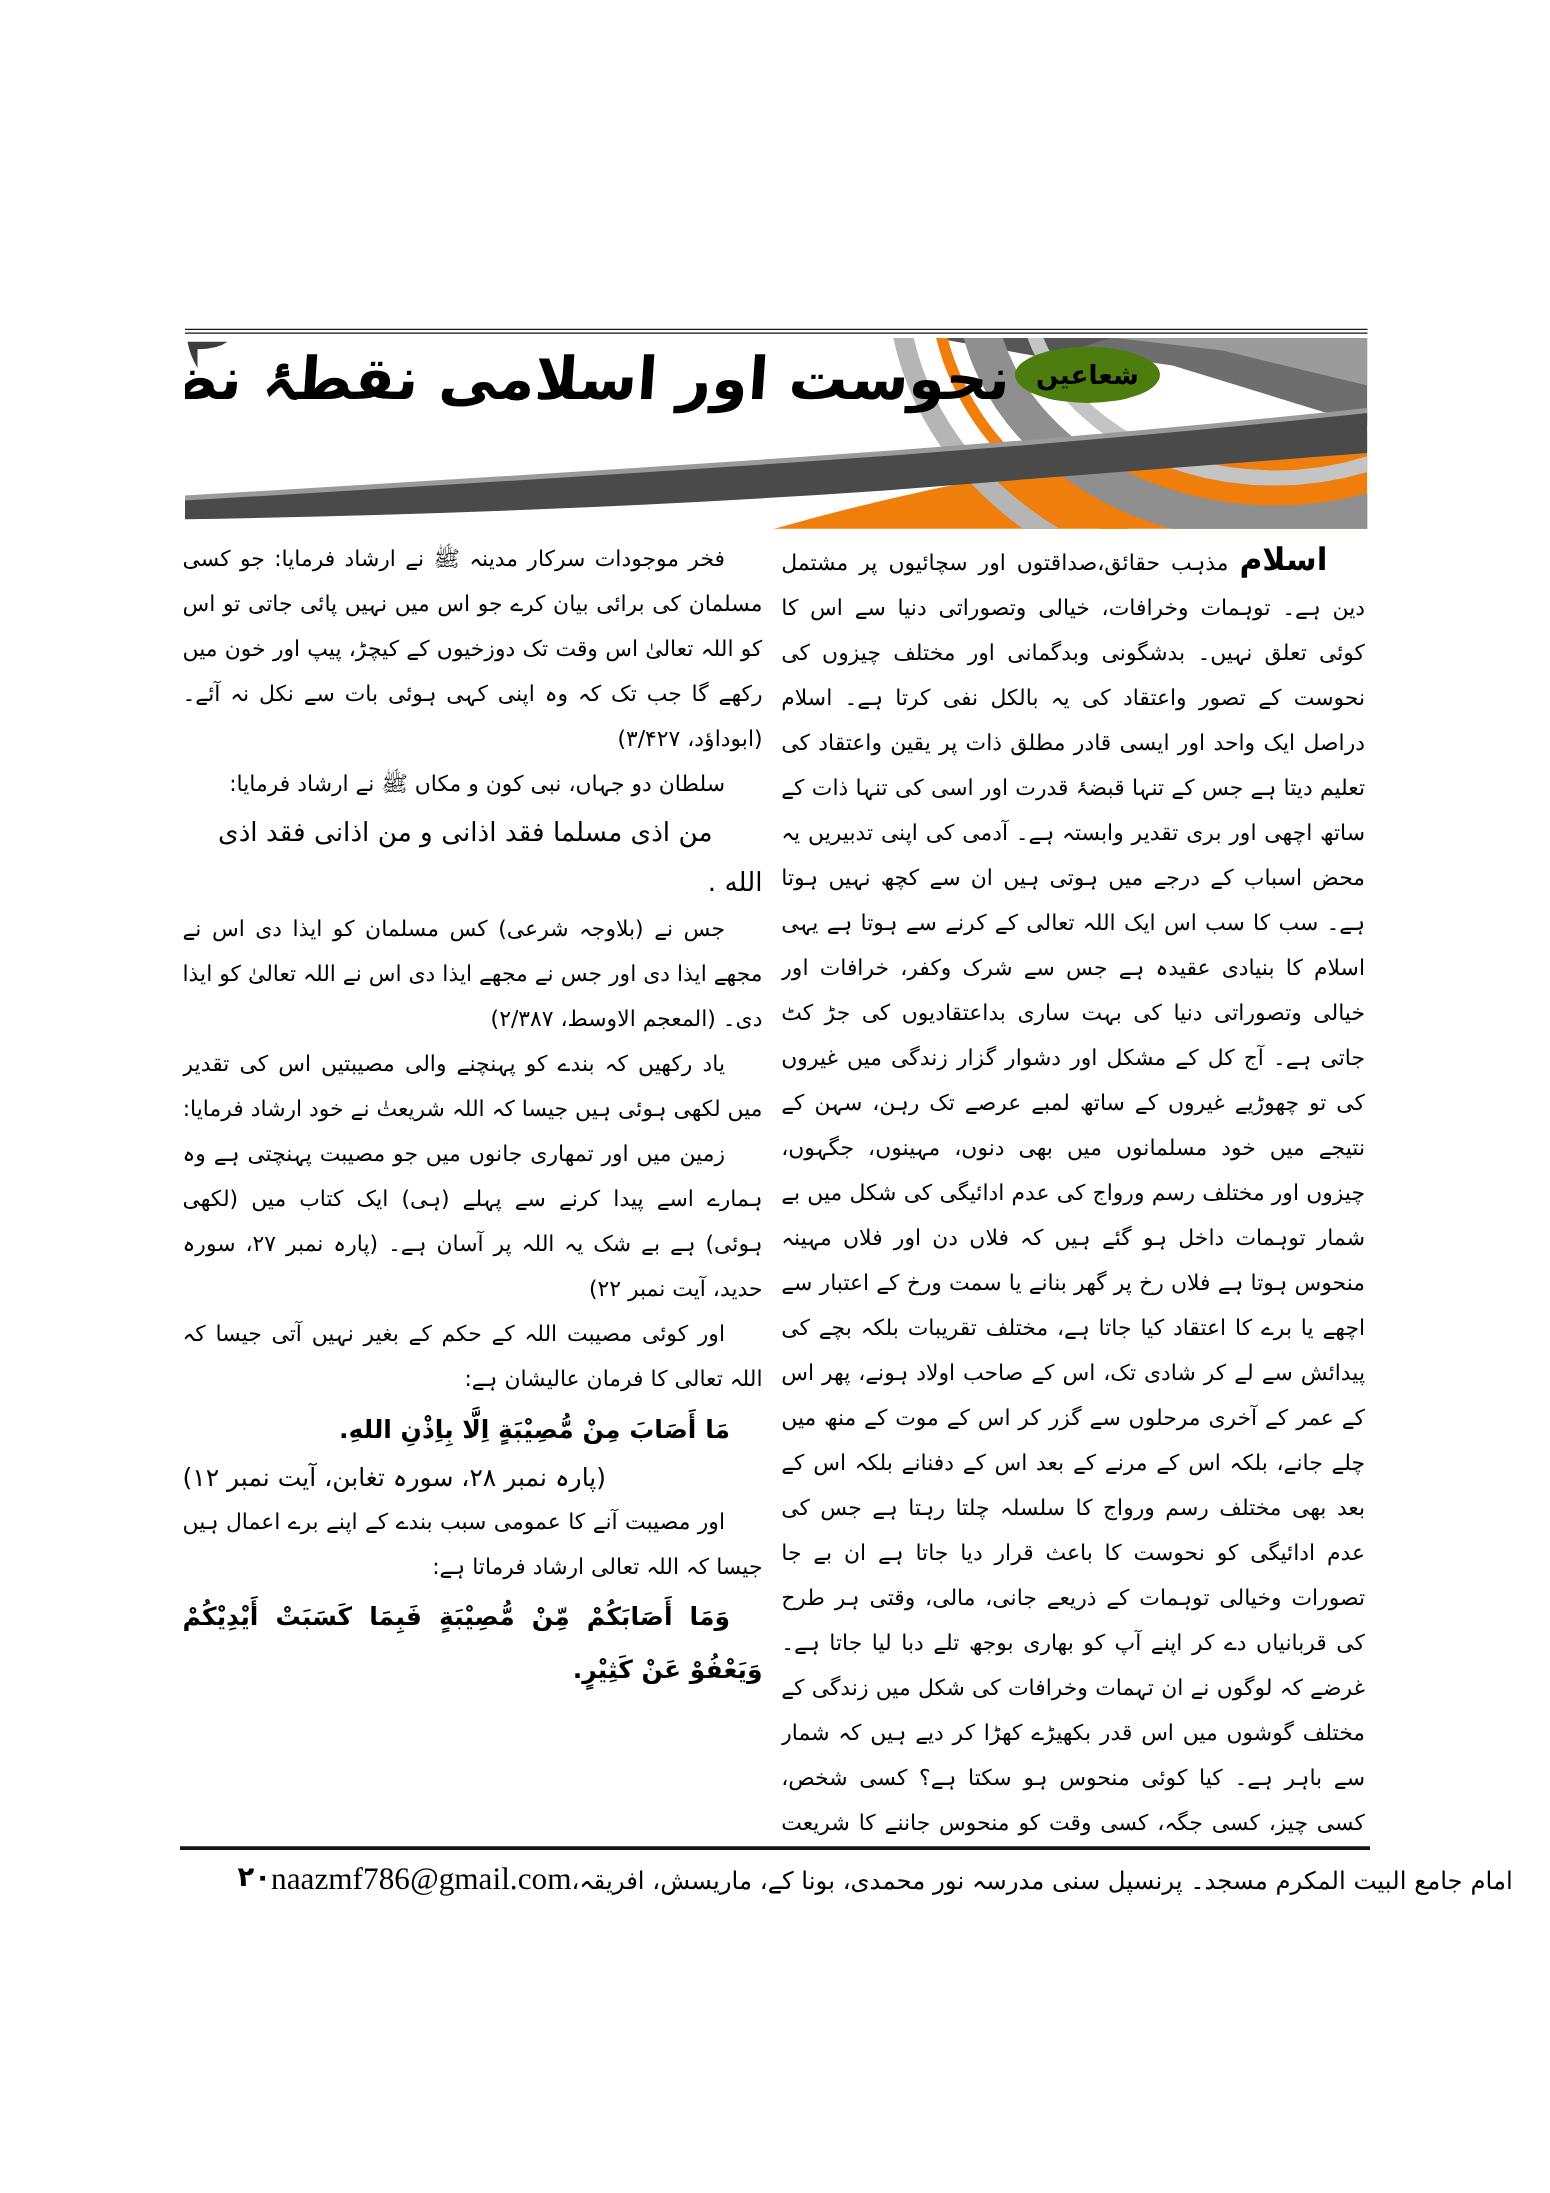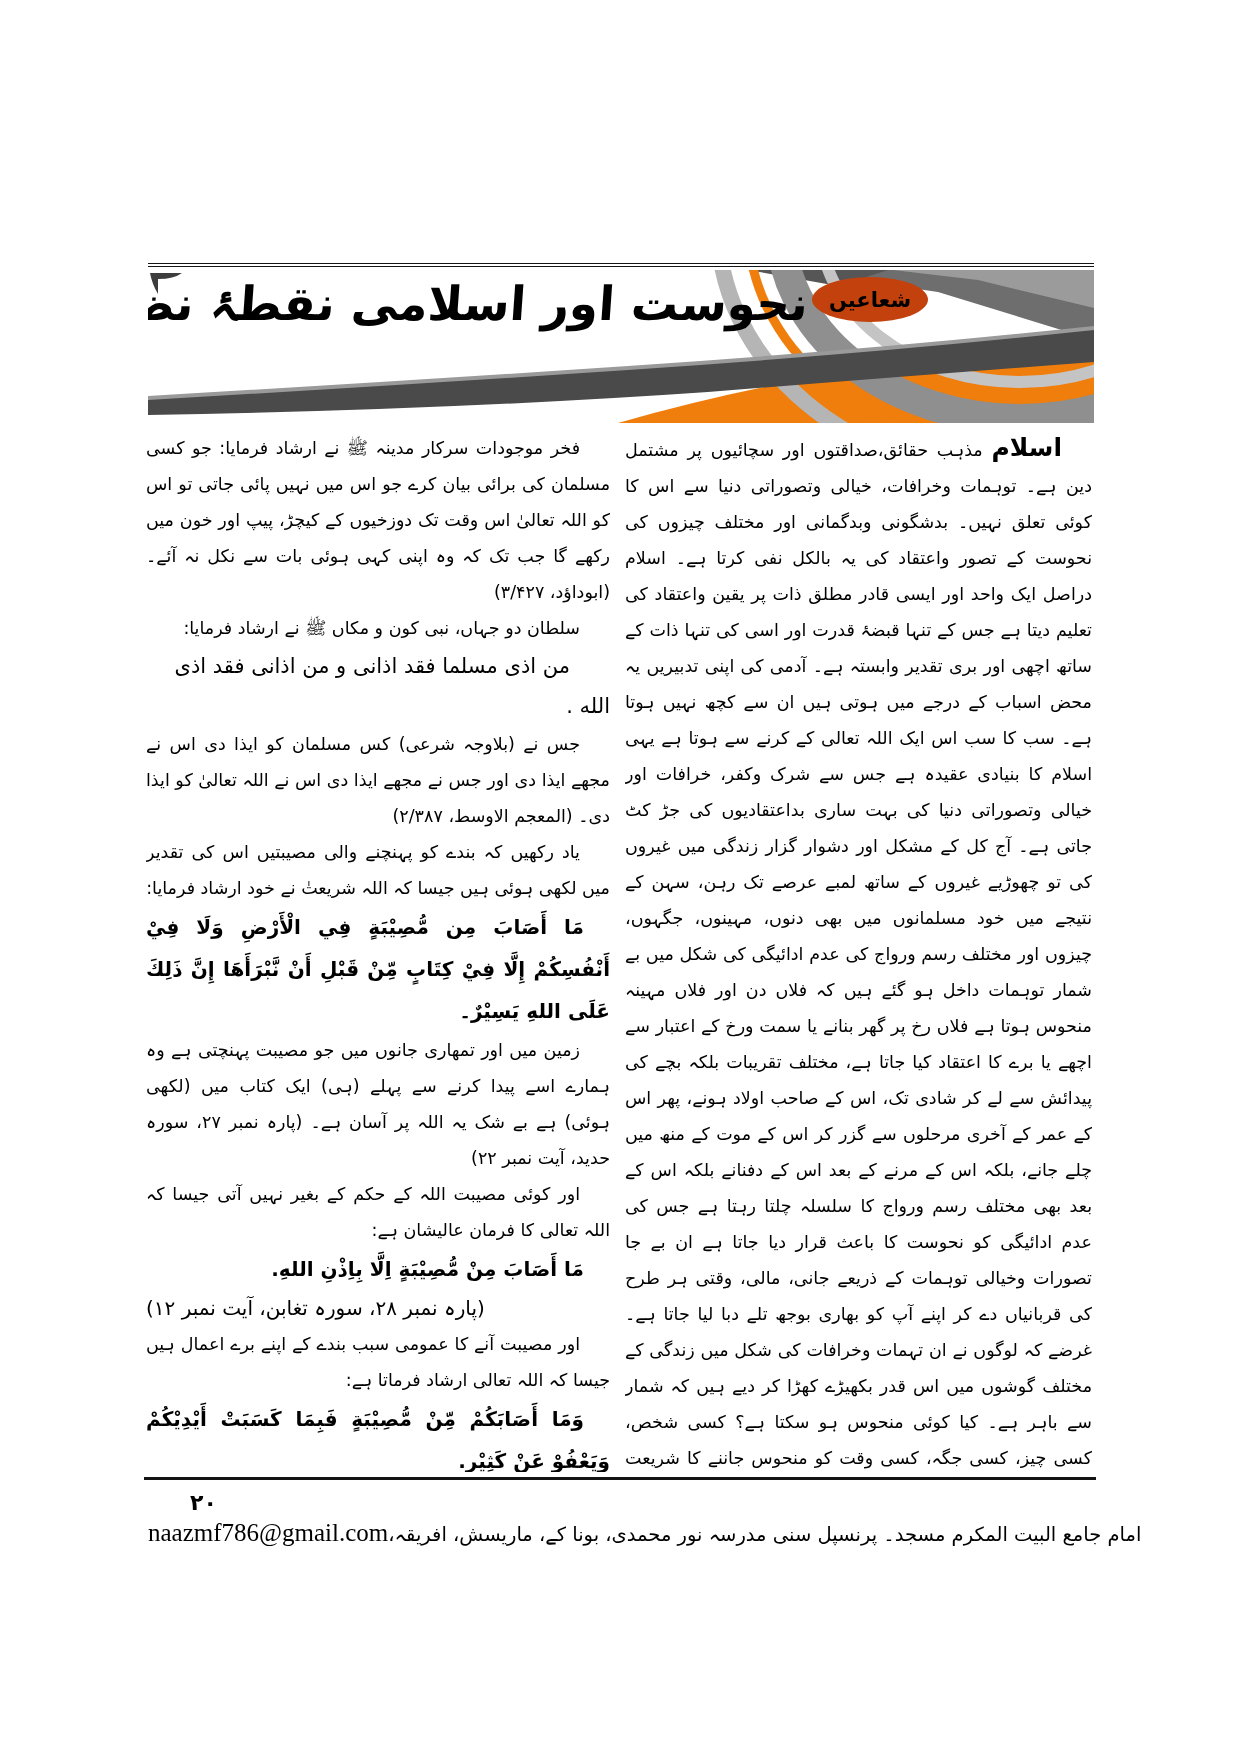--- a/index.html
+++ b/index.html
@@ -32,21 +32,21 @@
     white-space:nowrap;
   }
   .banner-author{
     position:absolute;top:84px;left:14px;width:380px;
     text-align:center;
     font-size:21px;font-weight:bold;
     direction:rtl;white-space:nowrap;
   }
   .banner-badge{
     position:absolute;top:7px;left:664px;width:116px;height:45px;
-    background:#c2410c;border-radius:50%;
+    background:#4d7c0f;border-radius:50%;
     display:flex;align-items:center;justify-content:center;
     font-size:21px;font-weight:bold;direction:rtl;
   }
   
   .col{
     position:absolute;top:430px;height:1042px;overflow:hidden;
     direction:rtl;
     font-size:17.5px;line-height:36px;
     text-align:justify;text-justify:inter-word;
   }
@@ -64,21 +64,21 @@
     text-indent:26px;
   }
   .ref-line{text-align:left;font-size:20px;}
   
   .rule-bottom{
     position:absolute;left:144px;top:1477px;width:952px;height:0;
     border-top:3px solid #141414;
   }
   .footer-row{
     position:absolute;left:148px;top:1486px;width:946px;
-    display:flex;flex-direction:column;align-items:flex-start;
+    display:flex;flex-direction:row;align-items:flex-start;
     direction:ltr;
   }
   .page-number{
     font-size:22px;font-weight:bold;direction:rtl;
     padding-left:42px;padding-top:4px;
   }
   .footer-line{
     flex:1;text-align:right;direction:rtl;
     font-size:19.5px;line-height:1.4;
     white-space:nowrap;
@@ -126,21 +126,20 @@
     <p class="para"><span class="lead-word">اسلام</span><span> مذہب حقائق،صداقتوں اور سچائیوں پر مشتمل دین ہے۔ توہمات وخرافات، خیالی وتصوراتی دنیا سے اس کا کوئی تعلق نہیں۔ بدشگونی وبدگمانی اور مختلف چیزوں کی نحوست کے تصور واعتقاد کی یہ بالکل نفی کرتا ہے۔ اسلام دراصل ایک واحد اور ایسی قادر مطلق ذات پر یقین واعتقاد کی تعلیم دیتا ہے جس کے تنہا قبضۂ قدرت اور اسی کی تنہا ذات کے ساتھ اچھی اور بری تقدیر وابستہ ہے۔ آدمی کی اپنی تدبیریں یہ محض اسباب کے درجے میں ہوتی ہیں ان سے کچھ نہیں ہوتا ہے۔ سب کا سب اس ایک اللہ تعالی کے کرنے سے ہوتا ہے یہی اسلام کا بنیادی عقیدہ ہے جس سے شرک وکفر، خرافات اور خیالی وتصوراتی دنیا کی بہت ساری بداعتقادیوں کی جڑ کٹ جاتی ہے۔ آج کل کے مشکل اور دشوار گزار زندگی میں غیروں کی تو چھوڑیے غیروں کے ساتھ لمبے عرصے تک رہن، سہن کے نتیجے میں خود مسلمانوں میں بھی دنوں، مہینوں، جگہوں، چیزوں اور مختلف رسم ورواج کی عدم ادائیگی کی شکل میں بے شمار توہمات داخل ہو گئے ہیں کہ فلاں دن اور فلاں مہینہ منحوس ہوتا ہے فلاں رخ پر گھر بنانے یا سمت ورخ کے اعتبار سے اچھے یا برے کا اعتقاد کیا جاتا ہے، مختلف تقریبات بلکہ بچے کی پیدائش سے لے کر شادی تک، اس کے صاحب اولاد ہونے، پھر اس کے عمر کے آخری مرحلوں سے گزر کر اس کے موت کے منھ میں چلے جانے، بلکہ اس کے مرنے کے بعد اس کے دفنانے بلکہ اس کے بعد بھی مختلف رسم ورواج کا سلسلہ چلتا رہتا ہے جس کی عدم ادائیگی کو نحوست کا باعث قرار دیا جاتا ہے ان بے جا تصورات وخیالی توہمات کے ذریعے جانی، مالی، وقتی ہر طرح کی قربانیاں دے کر اپنے آپ کو بھاری بوجھ تلے دبا لیا جاتا ہے۔ غرضے کہ لوگوں نے ان تہمات وخرافات کی شکل میں زندگی کے مختلف گوشوں میں اس قدر بکھیڑے کھڑا کر دیے ہیں کہ شمار سے باہر ہے۔ کیا کوئی منحوس ہو سکتا ہے؟ کسی شخص، کسی چیز، کسی جگہ، کسی وقت کو منحوس جاننے کا شریعت مطہرہ میں کچھ اصل نہیں، یہ محض وہمی خیالات ہوتے ہیں۔</span></p>
 
   </div>
 
   <div class="col col-left">
     <p class="para">فخر موجودات سرکار مدینہ ﷺ نے ارشاد فرمایا: جو کسی مسلمان کی برائی بیان کرے جو اس میں نہیں پائی جاتی تو اس کو اللہ تعالیٰ اس وقت تک دوزخیوں کے کیچڑ، پیپ اور خون میں رکھے گا جب تک کہ وہ اپنی کہی ہوئی بات سے نکل نہ آئے۔ (ابوداؤد، ۳/۴۲۷)</p>
     <p class="para">سلطان دو جہاں، نبی کون و مکاں ﷺ نے ارشاد فرمایا:</p>
     <p class="hadith">من اذى مسلما فقد اذانى و من اذانى فقد اذى الله .</p>
     <p class="para">جس نے (بلاوجہ شرعی) کس مسلمان کو ایذا دی اس نے مجھے ایذا دی اور جس نے مجھے ایذا دی اس نے اللہ تعالیٰ کو ایذا دی۔ (المعجم الاوسط، ۲/۳۸۷)</p>
     <p class="para">یاد رکھیں کہ بندے کو پہنچنے والی مصیبتیں اس کی تقدیر میں لکھی ہوئی ہیں جیسا کہ اللہ شریعتٰ نے خود ارشاد فرمایا:</p>
-    <p class="quran">مَا أَصَابَ مِن مُّصِيْبَةٍ فِي الْأَرْضِ وَلَا فِيْ أَنْفُسِكُمْ إِلَّا فِيْ كِتَابٍ مِّنْ قَبْلِ أَنْ نَّبْرَأَهَا إِنَّ ذَلِكَ عَلَى اللهِ يَسِيْرٌ۔</p>
     <p class="para">زمین میں اور تمھاری جانوں میں جو مصیبت پہنچتی ہے وہ ہمارے اسے پیدا کرنے سے پہلے (ہی) ایک کتاب میں (لکھی ہوئی) ہے بے شک یہ اللہ پر آسان ہے۔ (پارہ نمبر ۲۷، سورہ حدید، آیت نمبر ۲۲)</p>
     <p class="para">اور کوئی مصیبت اللہ کے حکم کے بغیر نہیں آتی جیسا کہ اللہ تعالی کا فرمان عالیشان ہے:</p>
     <p class="quran">مَا أَصَابَ مِنْ مُّصِيْبَةٍ اِلَّا بِاِذْنِ اللهِ.</p>
     <p class="ref-line">(پارہ نمبر ۲۸، سورہ تغابن، آیت نمبر ۱۲)</p>
     <p class="para">اور مصیبت آنے کا عمومی سبب بندے کے اپنے برے اعمال ہیں جیسا کہ اللہ تعالی ارشاد فرماتا ہے:</p>
     <p class="quran">وَمَا أَصَابَكُمْ مِّنْ مُّصِيْبَةٍ فَبِمَا كَسَبَتْ أَيْدِيْكُمْ وَيَعْفُوْ عَنْ كَثِيْرٍ.</p>
 
   </div>
 
   <div class="rule-bottom"></div>

